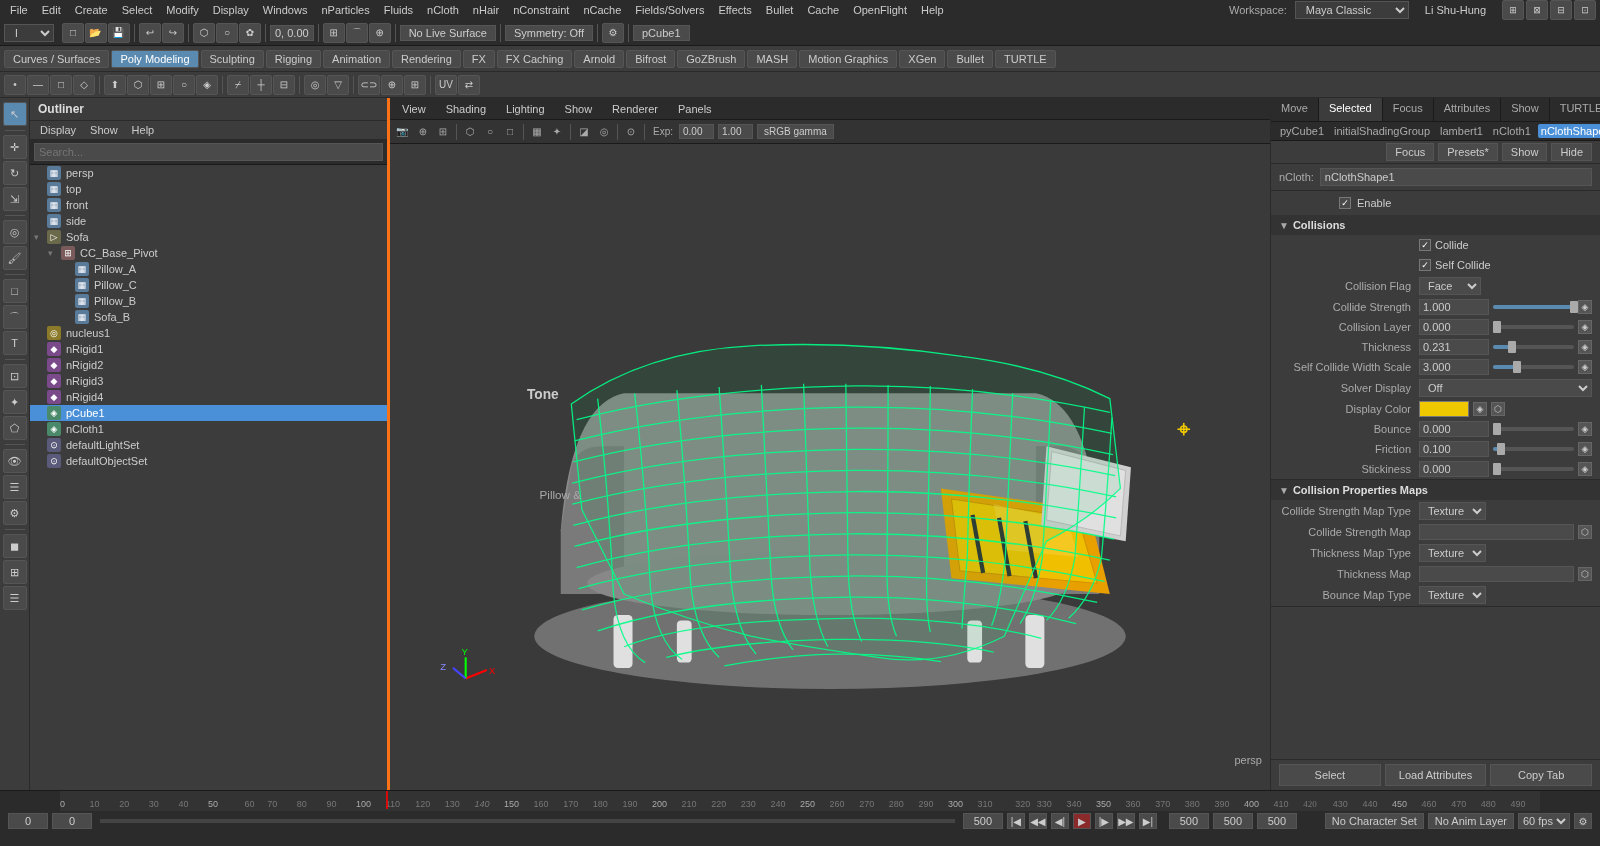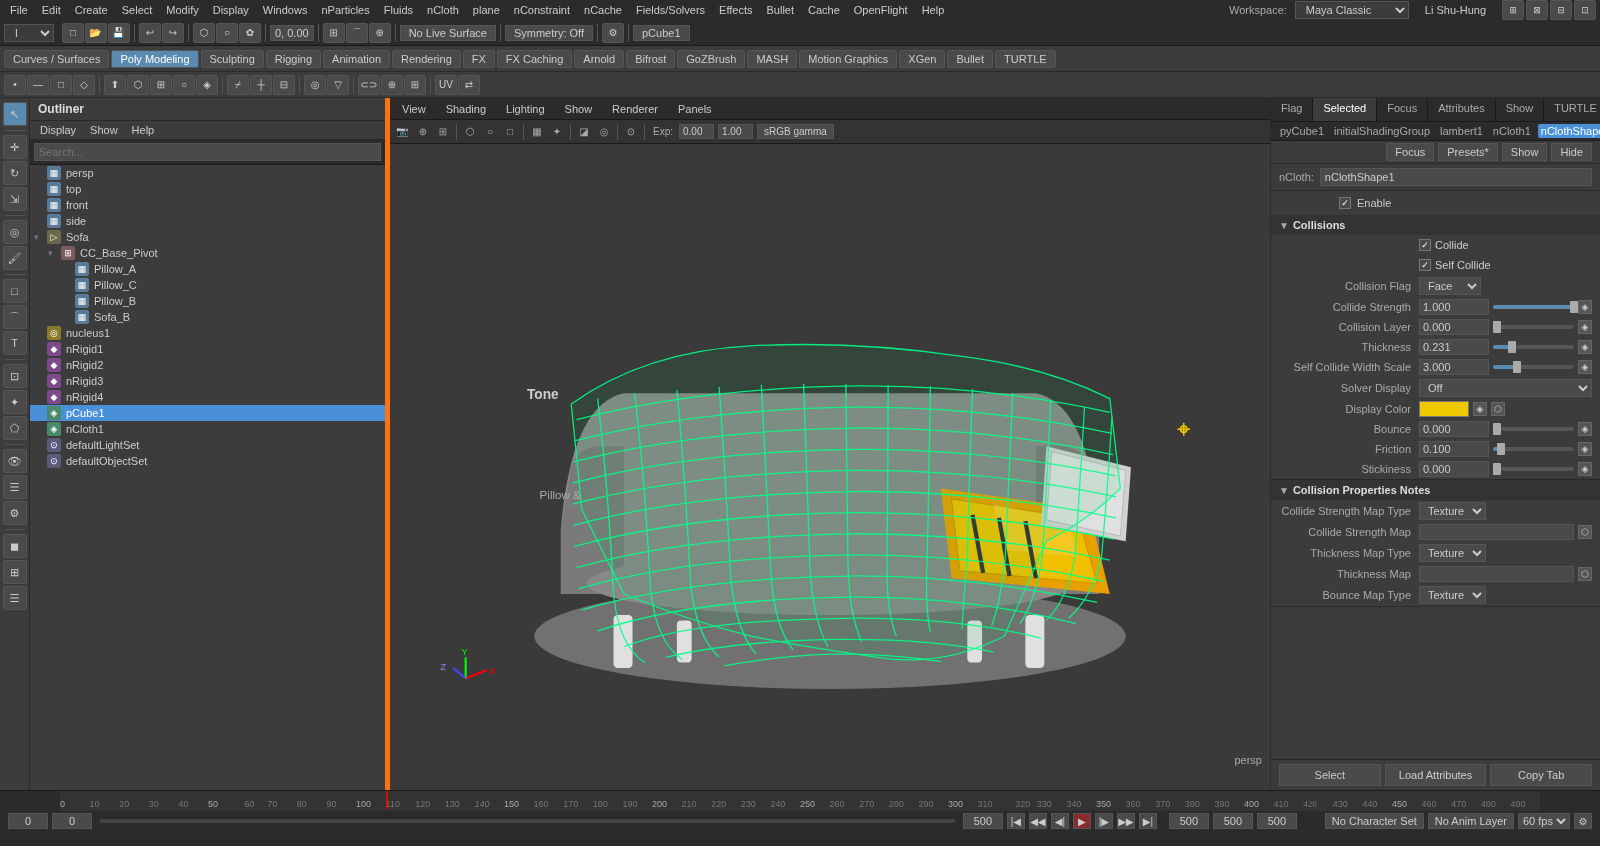--- a/index.html
+++ b/index.html
@@ -164,21 +164,21 @@
       margin: 2px 0;
     }
 
     
     #outliner {
       position: absolute;
       top: 98px; left: 30px;
       width: 360px;
       bottom: 56px;
       background: #bef264;
-      border-right: 5px solid #f97316;
+      border-right: 3px solid #f97316;
       z-index: 95;
       display: flex;
       flex-direction: column;
     }
     #outliner-header {
       background: #3c3c3c;
       padding: 4px 8px;
       border-bottom: 1px solid #2a2a2a;
       font-weight: bold;
       font-size: 12px;
@@ -657,21 +657,21 @@
   <div class="menu-item">File</div>
   <div class="menu-item">Edit</div>
   <div class="menu-item">Create</div>
   <div class="menu-item">Select</div>
   <div class="menu-item">Modify</div>
   <div class="menu-item">Display</div>
   <div class="menu-item">Windows</div>
   <div class="menu-item">nParticles</div>
   <div class="menu-item">Fluids</div>
   <div class="menu-item">nCloth</div>
-  <div class="menu-item">plane</div>
+  <div class="menu-item">nHair</div>
   <div class="menu-item">nConstraint</div>
   <div class="menu-item">nCache</div>
   <div class="menu-item">Fields/Solvers</div>
   <div class="menu-item">Effects</div>
   <div class="menu-item">Bullet</div>
   <div class="menu-item">Cache</div>
   <div class="menu-item">OpenFlight</div>
   <div class="menu-item">Help</div>
   <div class="ws-right">
     <span class="workspace-label">Workspace:</span>
@@ -1024,21 +1024,21 @@
           <text x="-24" y="-8" fill="#88f" font-size="9">Z</text>
         </g>
       </svg>
       <div id="viewport-label">persp</div>
     </div>
   </div>
 </div>
 
 <div id="right-panel">
   <div id="rp-tabs">
-    <div class="rp-tab">Flag</div>
+    <div class="rp-tab">Move</div>
     <div class="rp-tab active">Selected</div>
     <div class="rp-tab">Focus</div>
     <div class="rp-tab">Attributes</div>
     <div class="rp-tab">Show</div>
     <div class="rp-tab">TURTLE</div>
 
   </div>
 
   <div id="rp-breadcrumb">
     <div class="bc-item">pyCube1</div>
@@ -1204,21 +1204,21 @@
             <div class="attr-slider-thumb" style="left:0"></div>
           </div>
           <div class="swatch-btn">◈</div>
         </div>
       </div>
     </div>
 
     <div class="attr-section">
       <div class="attr-section-header">
         <span class="section-arrow">▼</span>
-        <span class="section-title">Collision Properties Notes</span>
+        <span class="section-title">Collision Properties Maps</span>
       </div>
 
       <div class="attr-row">
         <div class="attr-name">Collide Strength Map Type</div>
         <div class="attr-value">
           <select class="attr-dropdown">
             <option>Texture</option>
             <option>None</option>
           </select>
         </div>

